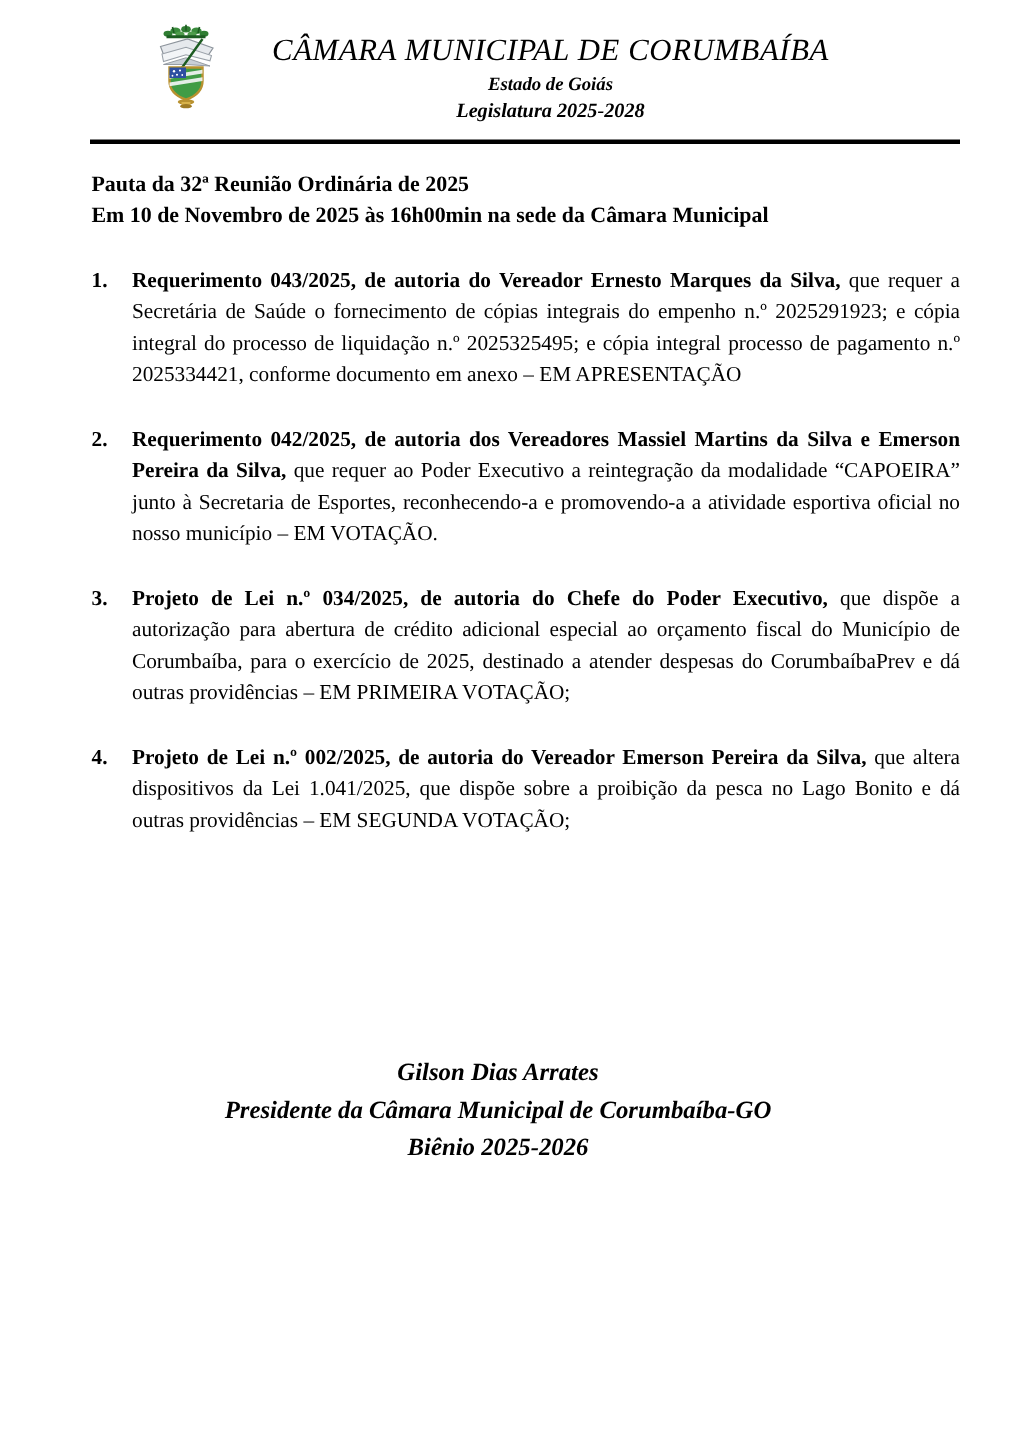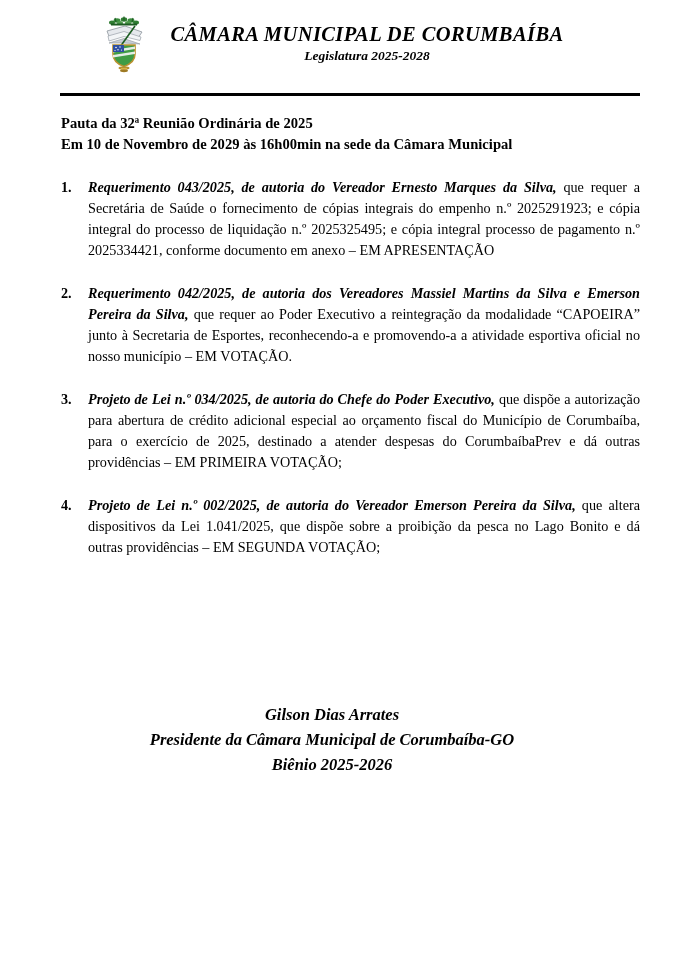--- a/index.html
+++ b/index.html
@@ -39,21 +39,21 @@
     height: 60px;
   }
   .crest svg { display: block; width: 44px; height: 60px; }
 
   .letterhead-text {
     text-align: center;
     padding-left: 58px;
   }
   .org-name {
     font-size: 20.5px;
-    font-weight: bold;
+    font-weight: normal;
     font-style: italic;
     letter-spacing: 0.4px;
     line-height: 1.22;
     margin: 8px 0 0 0;
     white-space: nowrap;
   }
   .org-state {
     font-size: 12.5px;
     font-weight: bold;
     font-style: italic;
@@ -107,21 +107,20 @@
   }
   .agenda-item .num {
     position: absolute;
     left: 0;
     top: 0;
     font-weight: bold;
     font-size: 14.2px;
   }
   .agenda-item .lead {
     font-weight: bold;
-    font-style: italic;
   }
   .agenda-item .body {
     font-weight: normal;
   }
 
   
   .signature {
     position: absolute;
     left: 0;
     right: 12px;
@@ -186,29 +185,30 @@
         <g>
           <ellipse cx="22" cy="54" rx="5.5" ry="1.8" fill="#b8912f"></ellipse>
           <rect x="19" y="54" width="6" height="2.6" fill="#d8b24a"></rect>
           <ellipse cx="22" cy="56.8" rx="4" ry="1.4" fill="#9e7a24"></ellipse>
         </g>
       </svg>
     </div>
 
     <div class="letterhead-text">
       <div class="org-name">CÂMARA MUNICIPAL DE CORUMBAÍBA</div>
+      <div class="org-state">Estado de Goiás</div>
       <div class="org-legislature">Legislatura 2025-2028</div>
     </div>
   </div>
 
   <div class="rule"></div>
 
   <div class="doc-title">
     <div class="tline">Pauta da 32ª Reunião Ordinária de 2025</div>
-    <div class="tline">Em 10 de Novembro de 2029 às 16h00min na sede da Câmara Municipal</div>
+    <div class="tline">Em 10 de Novembro de 2025 às 16h00min na sede da Câmara Municipal</div>
   </div>
 
   <ol class="agenda">
     <li class="agenda-item">
       <span class="num">1.</span><span class="lead">Requerimento 043/2025, de autoria do Vereador Ernesto Marques da Silva,</span><span class="body"> que requer a Secretária de Saúde o fornecimento de cópias integrais do empenho n.º 2025291923; e cópia integral do processo de liquidação n.º 2025325495; e cópia integral processo de pagamento n.º 2025334421, conforme documento em anexo – EM APRESENTAÇÃO</span>
     </li>
     <li class="agenda-item">
       <span class="num">2.</span><span class="lead">Requerimento 042/2025, de autoria dos Vereadores Massiel Martins da Silva e Emerson Pereira da Silva,</span><span class="body"> que requer ao Poder Executivo a reintegração da modalidade “CAPOEIRA” junto à Secretaria de Esportes, reconhecendo-a e promovendo-a a atividade esportiva oficial no nosso município – EM VOTAÇÃO.</span>
     </li>
     <li class="agenda-item">

